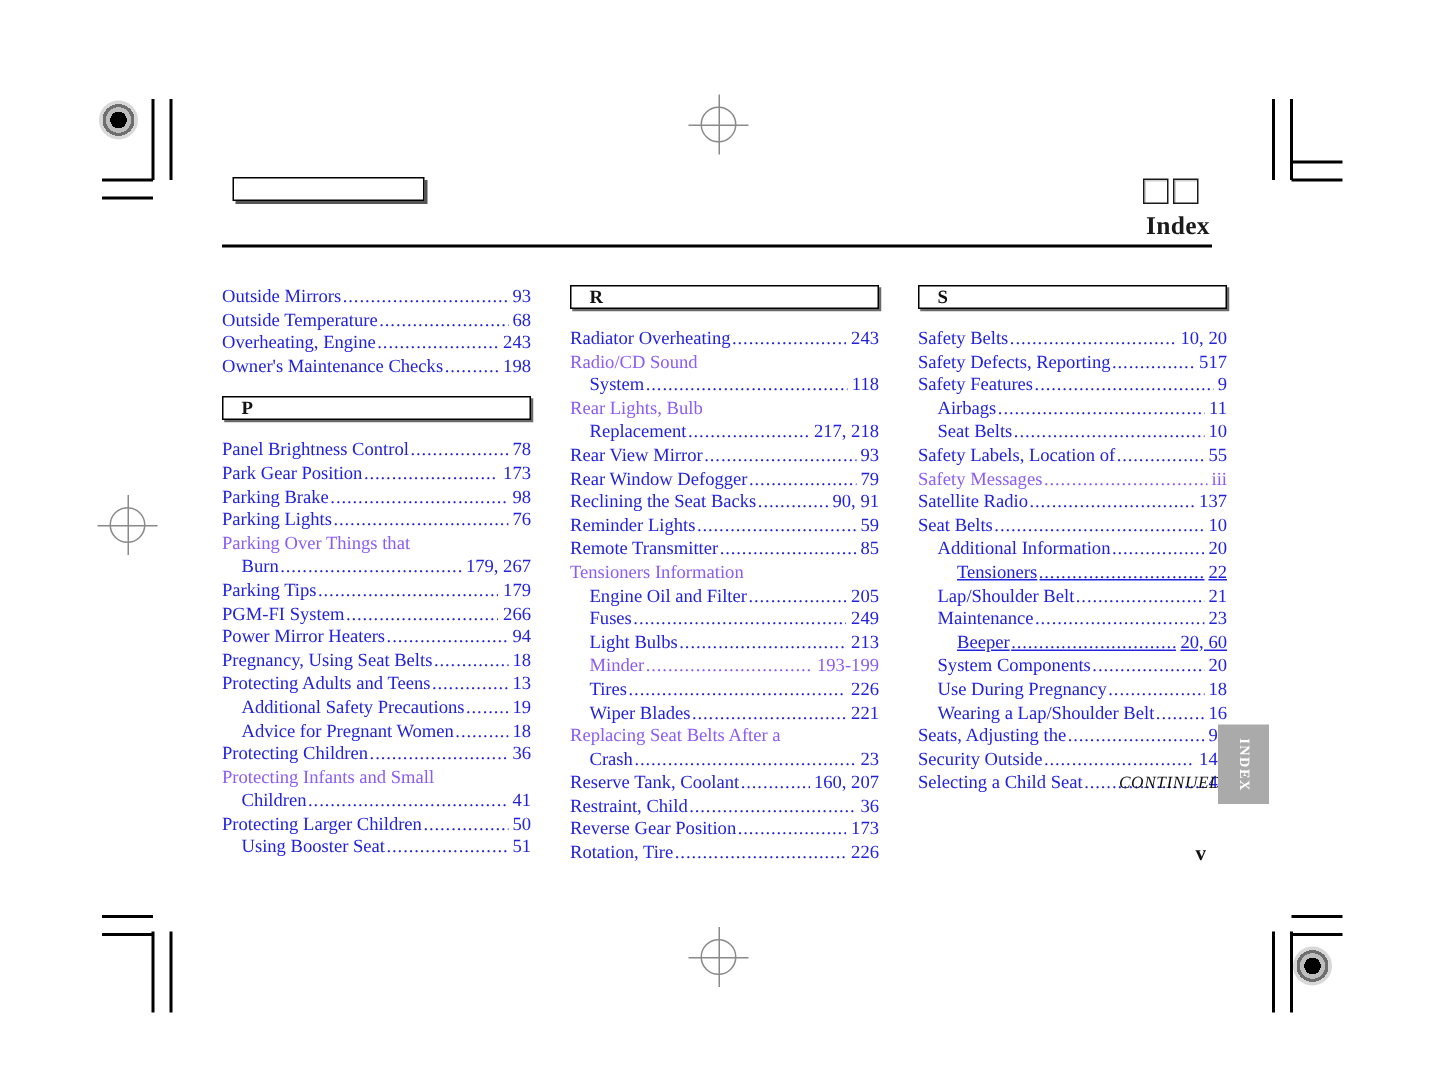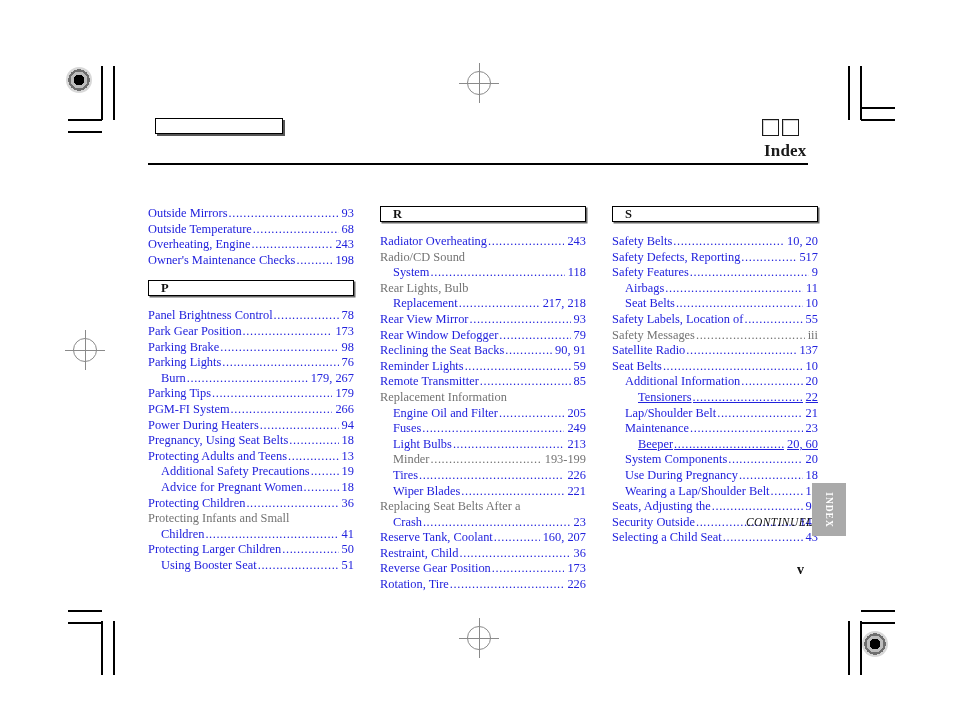--- a/index.html
+++ b/index.html
@@ -111,21 +111,20 @@
   .columns {
     position: absolute;
     left: 148px;
     top: 190px;
     width: 660px;
     display: flex;
   }
   .col {
     width: 206px;
     box-sizing: border-box;
-    margin-top: 16px;
   }
   .col-sep {
     width: 1px;
     background: #000;
     margin: 0 13px;
     align-self: stretch;
   }
 
   .section-head {
     border: 1.5px solid #000;
@@ -142,21 +141,21 @@
   }
 
   .entry {
     display: flex;
     align-items: baseline;
     font-size: 12.4px;
     line-height: 15.6px;
     white-space: nowrap;
     color: #2222dd;
   }
-  .entry.black { color: #737373; }
+  .entry.black { color: #8b5cf6; }
   .entry.ind1 { padding-left: 13px; }
   .entry.ind2 { padding-left: 26px; text-decoration: underline; }
 
   .entry .label {
     flex: 0 0 auto;
   }
   .entry .dots {
     flex: 1 1 auto;
     overflow: hidden;
     white-space: nowrap;
@@ -284,37 +283,40 @@
         <div class="entry">
           <span class="label">Parking Brake</span>
           <span class="dots">..........................................................................................</span>
           <span class="pg">98</span>
         </div>
         <div class="entry">
           <span class="label">Parking Lights</span>
           <span class="dots">..........................................................................................</span>
           <span class="pg">76</span>
         </div>
+        <div class="entry black cont">
+          <span class="label">Parking Over Things that</span>
+        </div>
         <div class="entry ind1">
           <span class="label">Burn</span>
           <span class="dots">..........................................................................................</span>
           <span class="pg">179, 267</span>
         </div>
         <div class="entry">
           <span class="label">Parking Tips</span>
           <span class="dots">..........................................................................................</span>
           <span class="pg">179</span>
         </div>
         <div class="entry">
           <span class="label">PGM-FI System</span>
           <span class="dots">..........................................................................................</span>
           <span class="pg">266</span>
         </div>
         <div class="entry">
-          <span class="label">Power During Heaters</span>
+          <span class="label">Power Mirror Heaters</span>
           <span class="dots">..........................................................................................</span>
           <span class="pg">94</span>
         </div>
         <div class="entry">
           <span class="label">Pregnancy, Using Seat Belts</span>
           <span class="dots">..........................................................................................</span>
           <span class="pg">18</span>
         </div>
         <div class="entry">
           <span class="label">Protecting Adults and Teens</span>
@@ -398,21 +400,21 @@
           <span class="label">Reminder Lights</span>
           <span class="dots">..........................................................................................</span>
           <span class="pg">59</span>
         </div>
         <div class="entry">
           <span class="label">Remote Transmitter</span>
           <span class="dots">..........................................................................................</span>
           <span class="pg">85</span>
         </div>
         <div class="entry black cont">
-          <span class="label">Replacement Information</span>
+          <span class="label">Tensioners Information</span>
         </div>
         <div class="entry ind1">
           <span class="label">Engine Oil and Filter</span>
           <span class="dots">..........................................................................................</span>
           <span class="pg">205</span>
         </div>
         <div class="entry ind1">
           <span class="label">Fuses</span>
           <span class="dots">..........................................................................................</span>
           <span class="pg">249</span>

